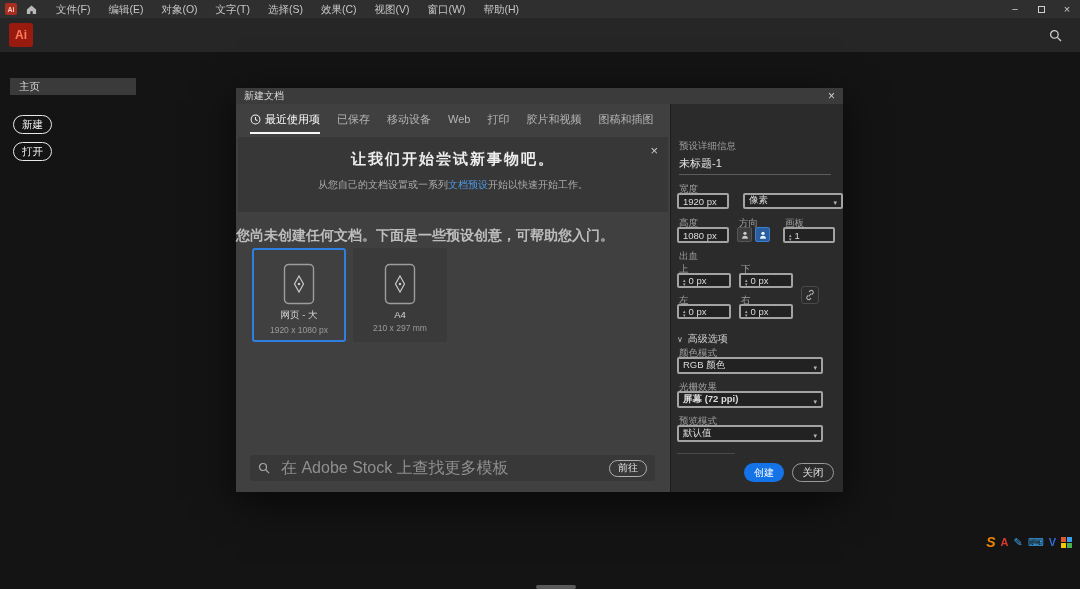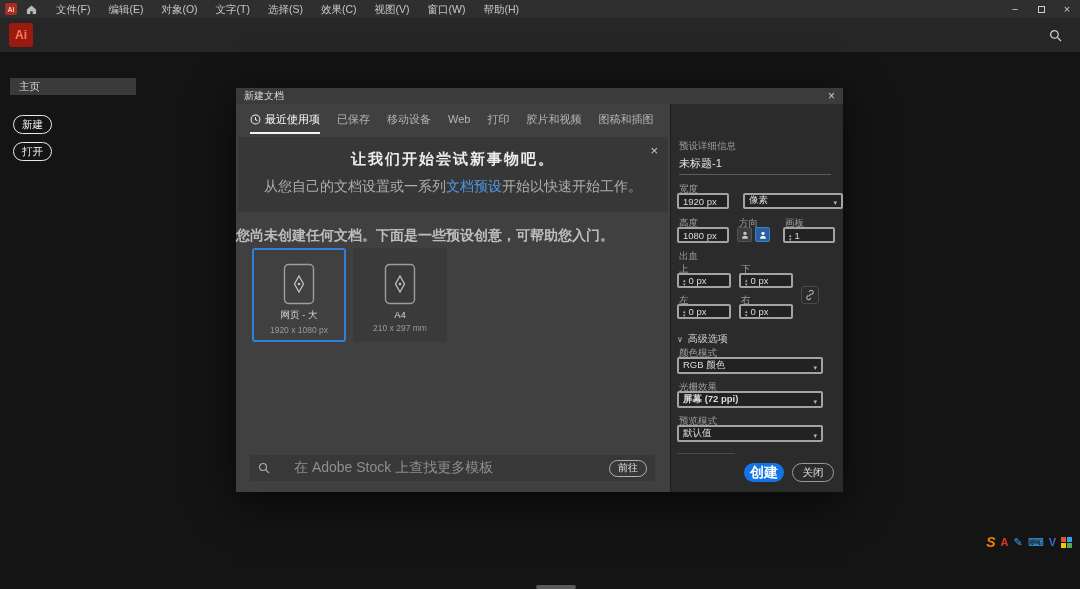--- a/index.html
+++ b/index.html
@@ -39,37 +39,37 @@
   .dlg-close { margin-left:auto; font-size:12px; color:#cfcfcf; line-height:16px; cursor:default; }
 
   .tabs { position:absolute; left:0; top:16px; width:434px; height:30px; display:flex; align-items:center;
           padding-left:14px; gap:17px; color:#b5b5b5; font-size:11px; }
   .tab { display:flex; align-items:center; gap:4px; position:relative; white-space:nowrap; }
   .tab.active { color:#fff; }
   .tab.active::after { content:""; position:absolute; left:0; right:0; bottom:-7px; height:2px; background:#f5f5f5; }
 
   .banner { position:absolute; left:2px; top:49px; width:430px; height:75px; background:#373737; }
   .banner-title { text-align:center; margin-top:13px; font-size:15px; letter-spacing:2px; color:#ededed; font-weight:bold; }
-  .banner-sub { text-align:center; margin-top:9px; font-size:14px; color:#adadad; }
+  .banner-sub { text-align:center; margin-top:9px; font-size:10px; color:#adadad; }
   .banner-sub .link { color:var(--link,#4e9ae5); }
   .banner-x { position:absolute; right:10px; top:6px; color:#c9c9c9; font-size:13px; }
 
   .intro { position:absolute; left:0; top:139px; font-size:14px; color:#bdbdbd;font-weight:bold; }
 
   .cards { position:absolute; left:16px; top:160px; display:flex; gap:7px; }
   .card { width:94px; height:94px; background:#3a3a3a; border:2px solid transparent; border-radius:3px;
           display:flex; flex-direction:column; align-items:center; }
   .card.selected { border-color:#2e7fe0; background:#404040; }
   .card-icon { margin-top:11px; height:46px; display:flex; align-items:center; justify-content:center; }
   .card-name { font-size:9.5px; color:#d6d6d6; margin-top:2px; }
   .card-size { font-size:8.5px; color:#9a9a9a; margin-top:3px; }
 
   .stockbar { position:absolute; left:14px; top:367px; width:405px; height:26px; background:#383838; border-radius:2px;
               display:flex; align-items:center; padding:0 8px; }
-  .stock-ph { font-size:14px; color:#8f8f8f; margin-left:24px; }
+  .stock-ph { font-size:16px; color:#8f8f8f; margin-left:11px; }
   .go-btn { margin-left:auto; width:38px; height:17px; border:1px solid #b0b0b0; border-radius:9px; color:#e3e3e3;
             font-size:10px; display:flex; align-items:center; justify-content:center; background:transparent; }
 
   
   .panel { position:absolute; left:434px; top:16px; width:173px; height:388px; background:#2b2b2b;
            border-left:1px solid #1d1d1d; font-size:10px; color:#c8c8c8; }
   .abs { position:absolute; }
   .plabel { font-size:9.5px; color:#9f9f9f; white-space:nowrap; }
   .doc-name { font-size:11px; color:#e4e4e4; border-bottom:1px solid #5c5c5c; padding-bottom:3px; }
   .box { background:#222; border:2px solid #a3a3a3; border-radius:2px; display:flex; align-items:flex-end;
@@ -77,22 +77,22 @@
   .dd { justify-content:flex-start; position:absolute; }
   .dd .dd-chev { margin-left:auto; font-size:7px; color:#b5b5b5; }
   .step { display:inline-flex; flex-direction:column; margin-right:3px; line-height:4px; }
   .step i { font-style:normal; font-size:5px; color:#a9a9a9; }
   .orient { width:15px; height:15px; border:1px solid #555; background:#3d3d3d; border-radius:2px;
             display:flex; align-items:center; justify-content:center; }
   .orient.selected { background:#2a5e9e; border-color:#3c7fd0; }
   .adv { font-size:10px; color:#d2d2d2; display:flex; align-items:center; gap:5px; }
   .adv .chev { font-size:8px; color:#bdbdbd; }
   .divider-stub { background:#4a4a4a; height:1px; }
-  .create-btn { background:var(--accent,#1473e6); border-radius:10px; color:#fff; font-size:14px;
-                display:flex; align-items:center; justify-content:center;font-weight:bold; }
+  .create-btn { background:var(--accent,#1473e6); border-radius:10px; color:#fff; font-size:10px;
+                display:flex; align-items:center; justify-content:center; }
   .closedlg-btn { border:1px solid #9a9a9a; border-radius:10px; color:#e2e2e2; font-size:10.5px;
                   display:flex; align-items:center; justify-content:center; background:transparent; }
 
   
   .tray { position:absolute; right:8px; bottom:39px; display:flex; align-items:center; gap:5px; height:16px; }
   .tray-s { color:#f08300; font-weight:900; font-style:italic; font-size:14px; }
   .tray-a { color:#d8372a; font-weight:bold; font-size:11px; }
   .tray-glyph { color:#3aa0e8; font-size:11px; }
   .tray-v { color:#2f6fd6; font-weight:bold; font-size:11px; }
   .tray-grid { display:grid; grid-template-columns:5px 5px; grid-template-rows:5px 5px; gap:1px; }

